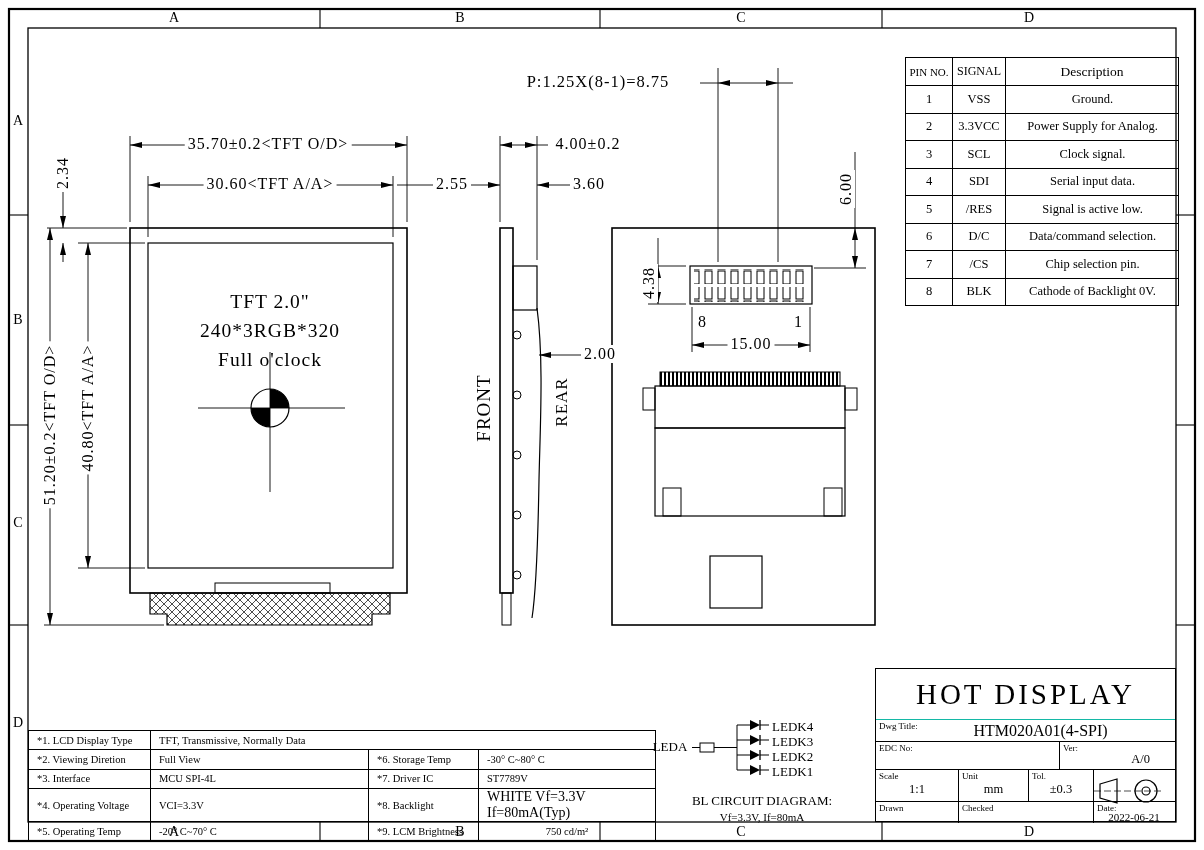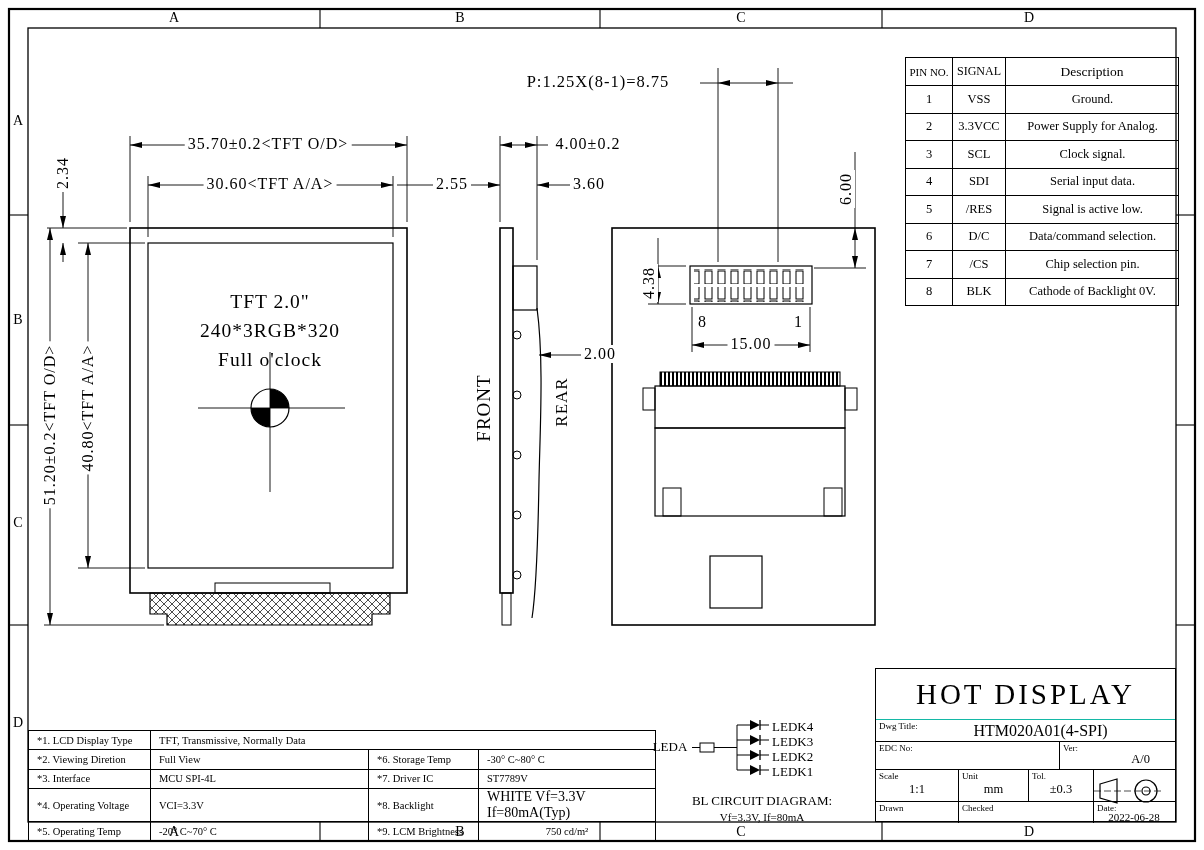--- a/index.html
+++ b/index.html
@@ -375,18 +375,18 @@
   </div>
   <div class="tb-row r5">
     <div class="cell c-drawn">
       <span class="tb-small">Drawn</span>
     </div>
     <div class="cell c-checked">
       <span class="tb-small">Checked</span>
     </div>
     <div class="cell c-date">
       <span class="tb-small">Date:</span>
-      <div class="cell-val">2022-06-28</div>
+      <div class="cell-val">2022-06-21</div>
     </div>
   </div>
 </div>
 
 </div>
 
 </body></html>

